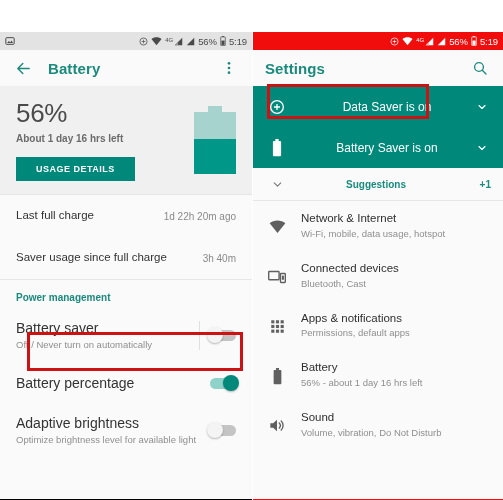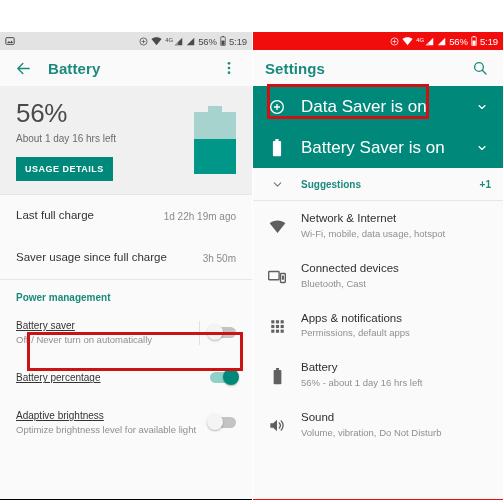--- a/index.html
+++ b/index.html
@@ -25,58 +25,58 @@
   .toolbar { height:36px; display:flex; align-items:center; padding:0 12px; background:#fafafa; }
   .toolbar .tb-title { font-size:15px; font-weight:bold; color:#1a8a7d; letter-spacing:0.1px; }
   .tb-icon { width:22px; height:22px; display:flex; align-items:center; justify-content:center; cursor:pointer; }
   .tb-back { margin-right:14px; }
   .tb-spacer { flex:1; }
 
   
   .summary { background:#f0f0f0; padding:14px 16px 16px 16px; display:flex; position:relative; height:108px; }
   .summary-left { flex:1; }
   .pct { font-size:26px; color:#4a4a4a; font-weight:300; line-height:1; letter-spacing:-0.3px; }
-  .sub { font-size:10px; color:#6b6b6b; margin-top:7px; }
+  .sub { font-size:10px; color:#6b6b6b; margin-top:7px;font-weight:bold; }
   .usage-btn { margin-top:13px; display:inline-block; background:#00897b; color:#fff; font-size:9px; font-weight:bold;
-               letter-spacing:0.5px; padding:7px 9px; cursor:pointer; }
+               letter-spacing:0.5px; padding:7px 20px; cursor:pointer; }
   .batt-graphic { width:42px; position:relative; margin-top:6px; }
   .batt-nub { width:14px; height:6px; background:#a7d3cf; margin:0 auto; }
   .batt-body { width:42px; height:62px; background:#a7d3cf; position:relative; overflow:hidden; }
   .batt-fill { position:absolute; bottom:0; left:0; width:100%; background:#009688; }
 
   
   .lrow { display:flex; align-items:center; padding:11px 16px; background:#fafafa; min-height:42px; }
   .lrow .lbl { font-size:11.5px; color:#333; flex:1; padding-right:10px; line-height:1.35; }
   .lrow .val { font-size:10px; color:#8a8a8a; white-space:nowrap; }
   .divider { height:1px; background:#e6e6e6; }
   .section-hd { font-size:10px; font-weight:bold; color:#1a8a7d; padding:12px 16px 7px 16px; background:#fafafa; }
 
   .toggle-row { display:flex; align-items:center; padding:9px 16px; background:#fafafa; position:relative; min-height:44px; }
   .toggle-row .txt { flex:1; padding-right:8px; }
-  .toggle-row .t1 { font-size:10px; color:#333; line-height:1.3;text-decoration:underline; }
+  .toggle-row .t1 { font-size:14px; color:#333; line-height:1.3; }
   .toggle-row .t2 { font-size:9.5px; color:#8f8f8f; line-height:1.35; margin-top:2px; }
   .tdiv { width:1px; align-self:stretch; background:#e0e0e0; margin:2px 10px 2px 0; }
 
   .switch { width:26px; height:11px; border-radius:6px; position:relative; flex:0 0 auto; cursor:pointer; }
   .switch .thumb { position:absolute; top:-3px; width:16px; height:16px; border-radius:50%;
                    box-shadow:0 1px 2px rgba(0,0,0,0.28); }
   .switch.off { background:#c4c4c4; }
   .switch.off .thumb { left:-3px; background:#f4f4f4; }
   .switch.on { background:#8fd2c9; }
   .switch.on .thumb { right:-3px; background:#00897b; }
 
   .highlight { position:absolute; border:3px solid #cc1212; pointer-events:none; }
 
   
   .banner { background:#00897b; color:#fff; display:flex; align-items:center; height:41px; padding:0 12px; cursor:pointer; }
   .banner .bicon { width:24px; display:flex; align-items:center; justify-content:center; }
-  .banner .btext { font-size:17px; margin-left:12px; flex:1; }
+  .banner .btext { font-size:12px; margin-left:12px; flex:1;text-align:center; }
   .banner .bchev { width:18px; display:flex; align-items:center; justify-content:center; }
 
-  .suggest { display:flex; align-items:center; height:32px; padding:0 12px; background:#fafafa; cursor:pointer; }
+  .suggest { display:flex; align-items:center; height:32px; padding:0 12px; background:#fafafa; cursor:pointer;gap:45px; }
   .suggest .sicon { width:24px; display:flex; align-items:center; justify-content:center; }
   .suggest .stext { font-size:10px; font-weight:bold; color:#1a8a7d; margin-left:12px; flex:1; }
   .suggest .scount { font-size:10px; font-weight:bold; color:#1a8a7d; }
 
   .rrow { display:flex; align-items:center; padding:10px 12px; background:#fafafa; cursor:pointer; min-height:45px; }
   .rrow .ricon { width:24px; flex:0 0 24px; display:flex; align-items:center; justify-content:center;
                  padding-top:2px; color:#606060; }
   .rrow .rtext { margin-left:12px; }
   .rrow .r1 { font-size:11.5px; color:#303030; line-height:1.3; }
   .rrow .r2 { font-size:9.5px; color:#8f8f8f; line-height:1.35; margin-top:2px; }
@@ -171,25 +171,25 @@
           <div class="batt-body">
             <div class="batt-fill" id="battFill" style="height: 56%;"></div>
           </div>
         </div>
       </div>
 
       <div class="divider"></div>
 
       <div class="lrow">
         <div class="lbl">Last full charge</div>
-        <div class="val">1d 22h 19m ago</div>
+        <div class="val">1d 22h 20m ago</div>
       </div>
       <div class="lrow">
         <div class="lbl">Saver usage since full charge</div>
-        <div class="val">3h 50m</div>
+        <div class="val">3h 40m</div>
       </div>
 
       <div class="divider"></div>
 
       <div class="section-hd">Power management</div>
 
       <div class="toggle-row">
         <div class="txt">
           <div class="t1">Battery saver</div>
           <div class="t2">Off / Never turn on automatically</div>

